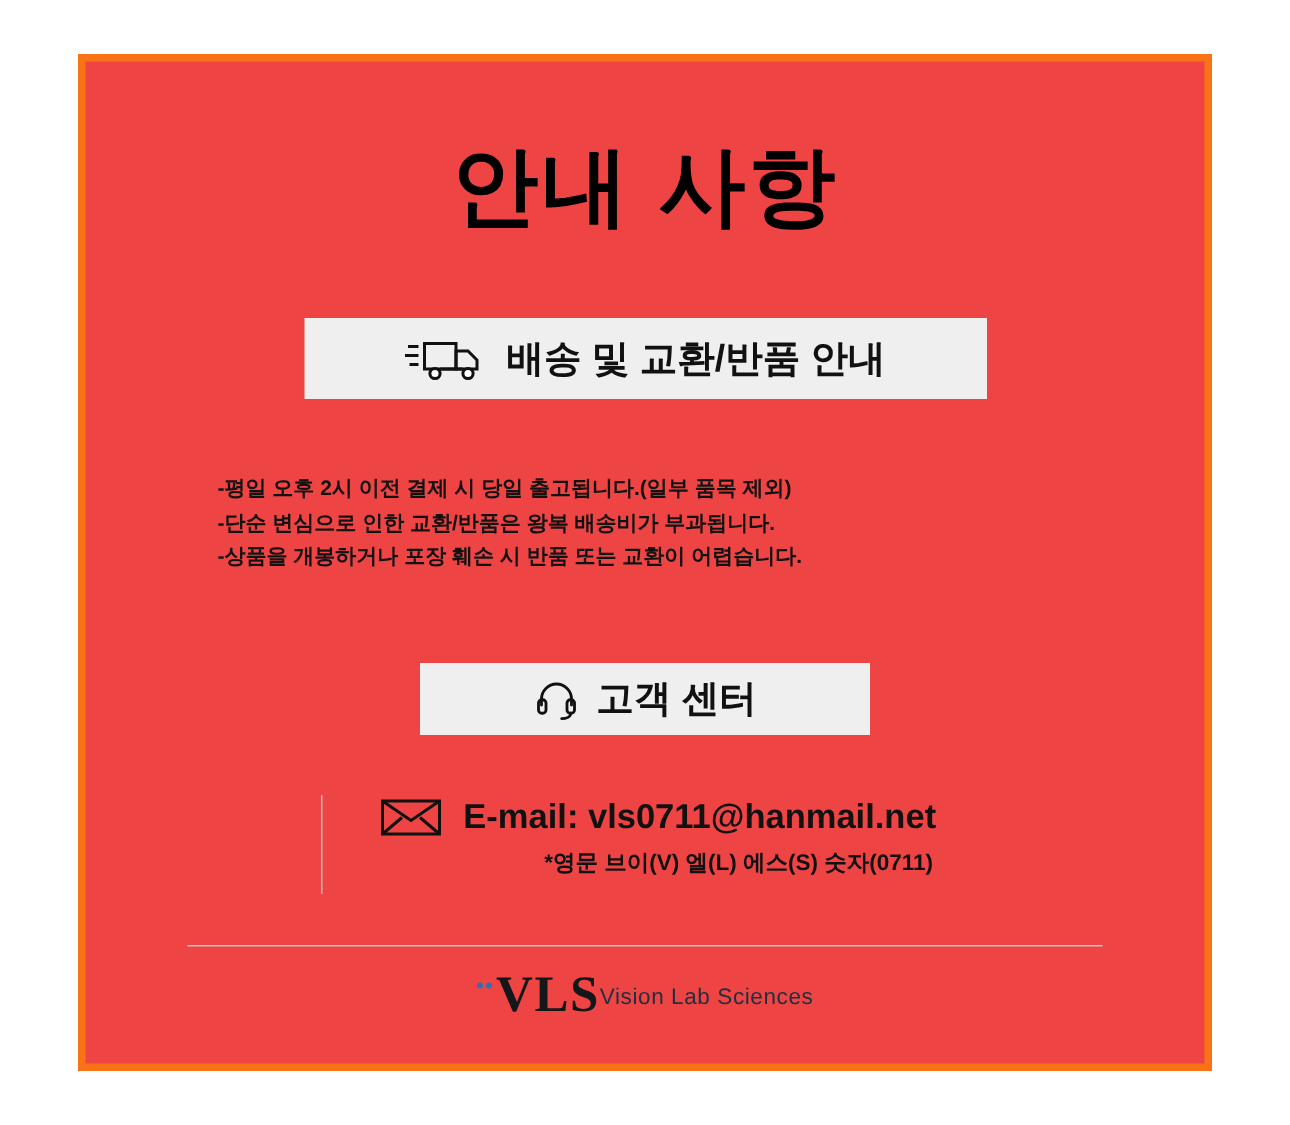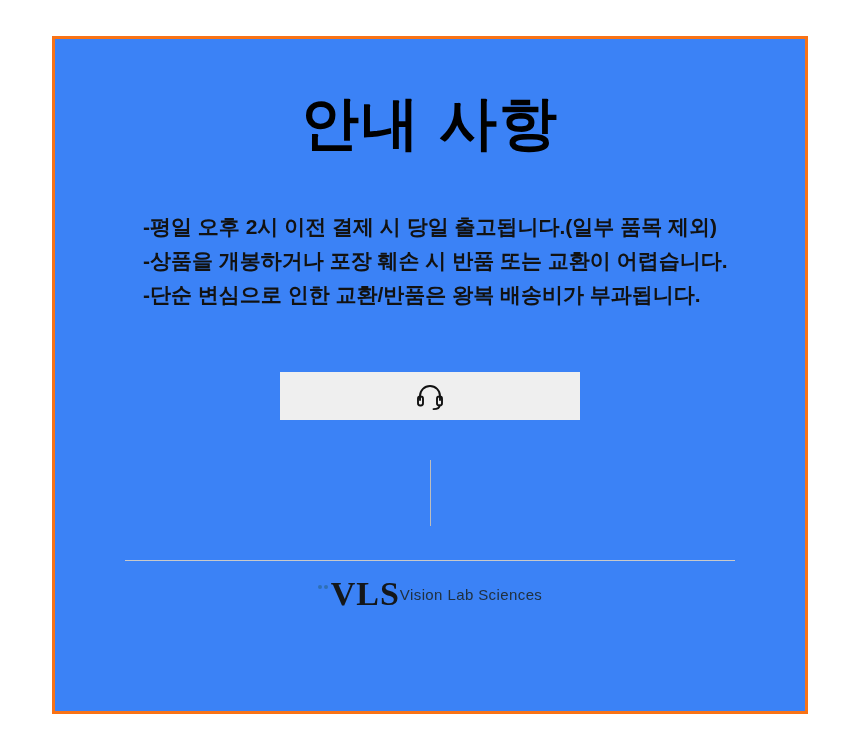--- a/index.html
+++ b/index.html
@@ -21,22 +21,22 @@
     height: 750px;
     box-sizing: border-box;
     padding: 36px 52px;
   }
 
   .notice-card {
     position: relative;
     box-sizing: border-box;
     width: 100%;
     height: 100%;
-    border: 3px solid #f97316;
-    background: #3b82f6;
+    border: 5px solid #f97316;
+    background: #ef4444;
     padding: 26px 40px 18px 40px;
     display: flex;
     flex-direction: column;
     align-items: center;
   }
 
   .notice-title {
     font-size: 58px;
     font-weight: 900;
     letter-spacing: 2px;
@@ -77,21 +77,21 @@
   }
 
   
   .policy-list {
     align-self: stretch;
     margin: 48px 0 0 48px;
     padding: 0;
     list-style: none;
   }
   .policy-list li {
-    font-size: 21px;
+    font-size: 14px;
     font-weight: 700;
     line-height: 1.62;
     color: #121212;
     white-space: nowrap;
   }
 
   
   .contact-row {
     margin-top: 40px;
     display: flex;
@@ -196,44 +196,75 @@
   }
 </style>
 </head>
 <body>
 
 <div class="page">
   <div class="notice-card">
 
     <div class="notice-title">안내 사항</div>
 
+    <div class="section-banner shipping">
+      <span class="banner-icon">
+        <svg width="56" height="36" viewBox="0 0 56 36" aria-hidden="true">
+          <g fill="none" stroke="#111111" stroke-width="2">
+            <path d="M2 10h7M0 16h9M3 22h6"></path>
+            <path d="M13 8h21v17H13z"></path>
+            <path d="M34 13h8l6 6v6h-14z"></path>
+            <circle cx="20" cy="28" r="3.4" fill="#ffffff"></circle>
+            <circle cx="42" cy="28" r="3.4" fill="#ffffff"></circle>
+            <path d="M23.5 25h15"></path>
+          </g>
+        </svg>
+      </span>
+      <span class="section-banner-label">배송 및 교환/반품 안내</span>
+    </div>
 
     <ul class="policy-list">
       <li>-평일 오후 2시 이전 결제 시 당일 출고됩니다.(일부 품목 제외)</li>
+      <li>-단순 변심으로 인한 교환/반품은 왕복 배송비가 부과됩니다.</li>
       <li>-상품을 개봉하거나 포장 훼손 시 반품 또는 교환이 어렵습니다.</li>
-      <li>-단순 변심으로 인한 교환/반품은 왕복 배송비가 부과됩니다.</li>
     </ul>
 
     <div class="section-banner support">
       <span class="banner-icon">
         <svg width="30" height="30" viewBox="0 0 30 30" aria-hidden="true">
           <g fill="none" stroke="#111111" stroke-width="1.9" stroke-linecap="round">
             <path d="M5 19v-4a10 10 0 0 1 20 0v4"></path>
             <rect x="3" y="15.5" width="5" height="9" rx="2.2"></rect>
             <rect x="22" y="15.5" width="5" height="9" rx="2.2"></rect>
             <path d="M24.5 24.5c0 2.4-3 3.6-6 3.6"></path>
           </g>
         </svg>
       </span>
+      <span class="section-banner-label">고객 센터</span>
     </div>
 
     <div class="contact-row">
 
       <div class="contact-divider"></div>
 
+      <div class="contact-block email">
+        <span class="email-line">
+          <span class="banner-icon">
+            <svg width="42" height="30" viewBox="0 0 42 30" aria-hidden="true">
+              <g fill="none" stroke="#111111" stroke-width="2">
+                <rect x="2" y="4" width="38" height="22"></rect>
+                <path d="M2 4l19 13L40 4"></path>
+                <path d="M2 26l13-11M40 26L27 15"></path>
+              </g>
+            </svg>
+          </span>
+          <span class="contact-text">E-mail: vls0711@hanmail.net</span>
+        </span>
+        <span class="email-note">*영문 브이(V) 엘(L) 에스(S) 숫자(0711)</span>
+      </div>
     </div>
 
     <div class="footer-rule"></div>
 
     <div class="footer">
       <span class="brand-logo">
         <span class="brand-mark">
           <span class="brand-dots">
               <i></i>
               <i></i>

